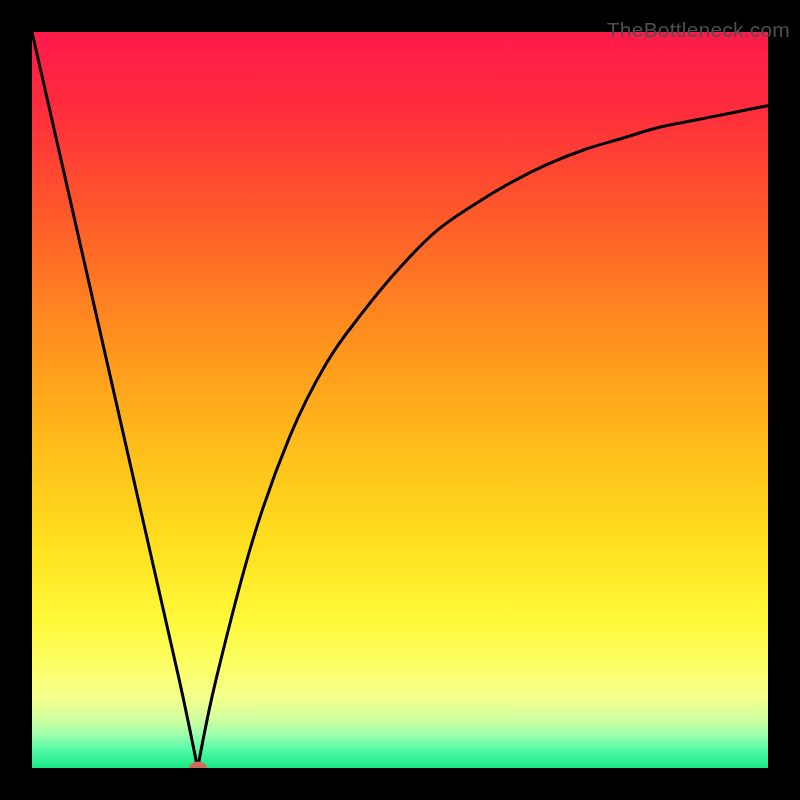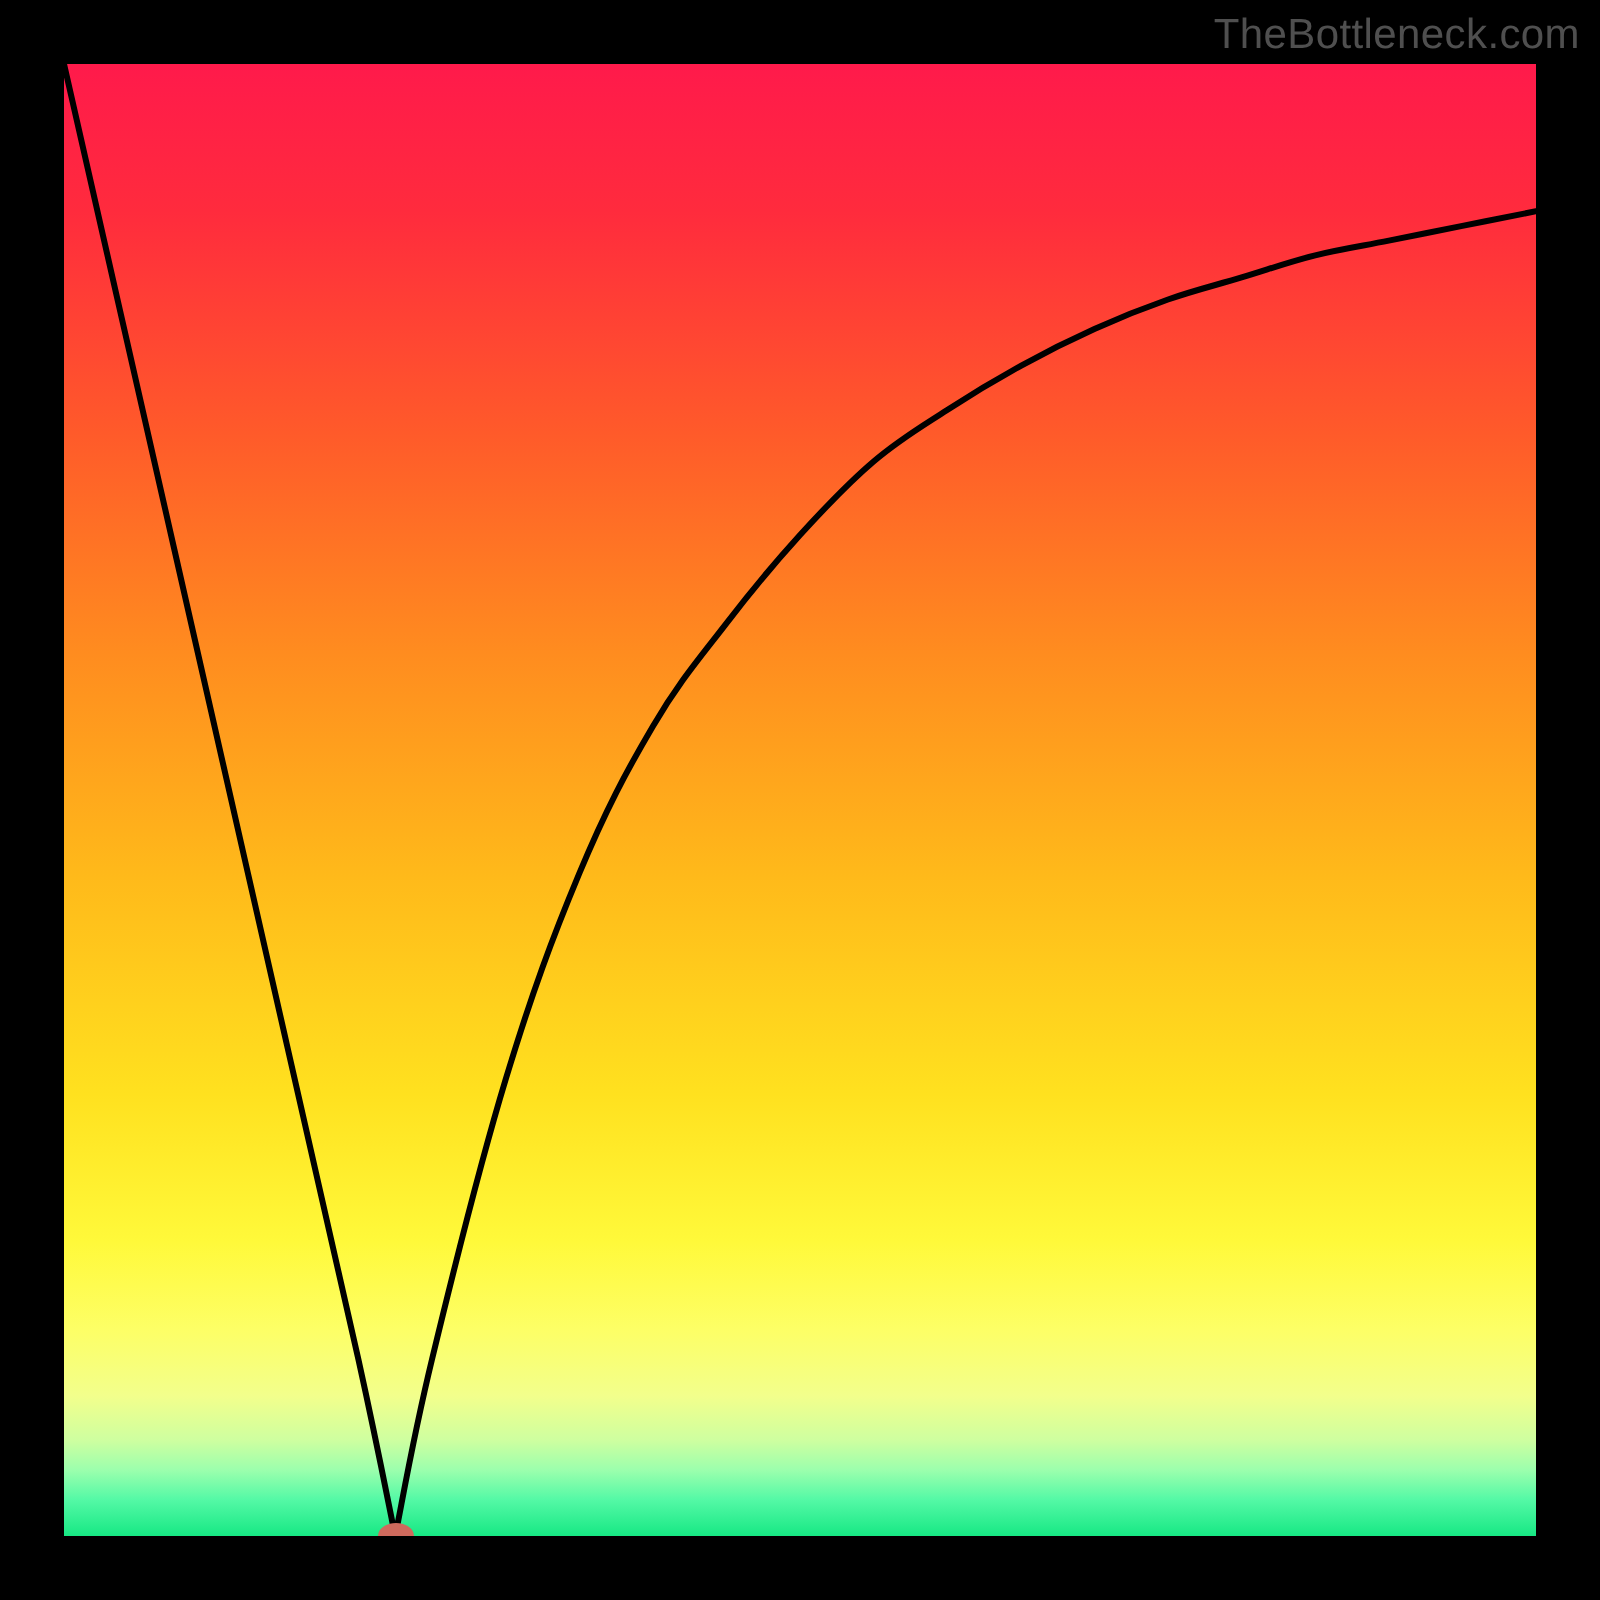--- a/index.html
+++ b/index.html
@@ -28,21 +28,21 @@
   .gradient-bg {
     position: absolute;
     inset: 0;
   }
   .curve-svg {
     position: absolute;
     inset: 0;
   }
   .watermark {
     position: absolute;
-    top: 6px;
+    top: 18px;
     right: 10px;
     color: #4f4f4f;
     font-size: 21px;
     letter-spacing: 0.2px;
     font-weight: 400;
   }
   .marker {
     position: absolute;
     width: 18px;
     height: 13px;

